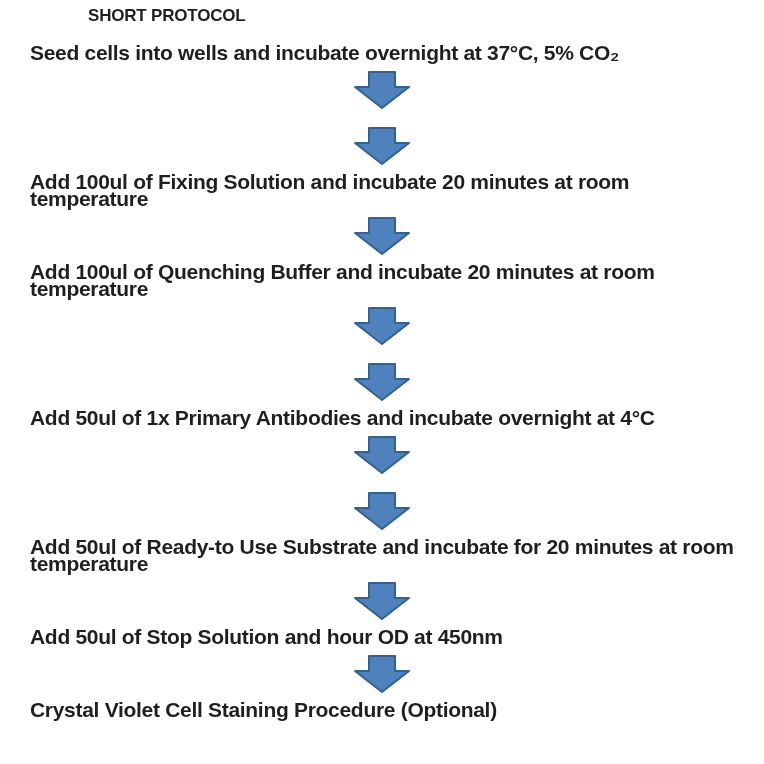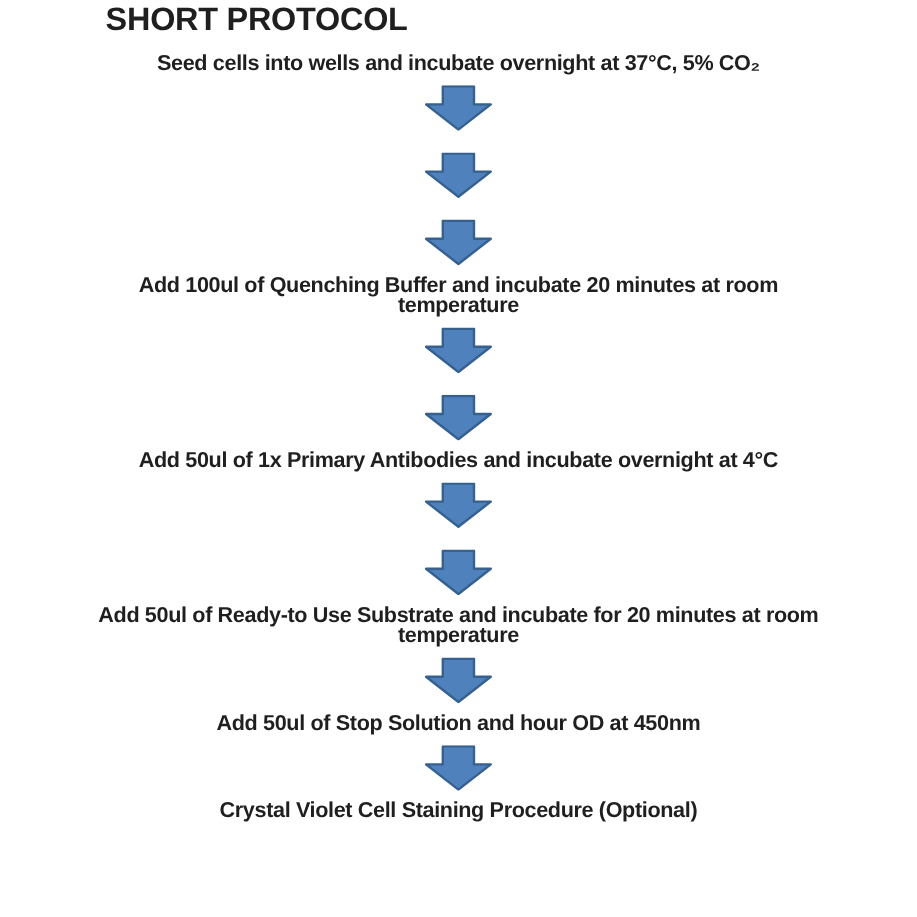--- a/index.html
+++ b/index.html
@@ -15,36 +15,35 @@
     font-family: "Liberation Sans", sans-serif;
   }
   .page {
     width: 764px;
     height: 764px;
     position: relative;
   }
   .title {
     margin: 0;
     padding: 5px 0 0 88px;
-    font-size: 27px;
+    font-size: 17px;
     font-weight: 700;
     letter-spacing: -0.2px;
     line-height: 22px;
     color: var(--text, #1f1f1f);
   }
   .flow {
     margin-top: 17px;
     display: flex;
     flex-direction: column;
     align-items: center;
   }
   .step {
     width: 704px;
-    text-align: center;
-    font-size: 18px;
+    font-size: 21px;
     font-weight: 700;
     letter-spacing: -0.3px;
     line-height: 17px;
     white-space: pre-line;
     color: var(--text, #1f1f1f);
   }
   .arrow {
     width: 56px;
     height: 38px;
     margin: 10px 0 8px 0;
@@ -69,20 +68,21 @@
 
     <svg class="arrow" viewBox="0 0 56 38" aria-hidden="true">
       <path d="M15 1 H41 V16 H55 L28 37 L1 16 H15 Z"></path>
     </svg>
 
 
     <svg class="arrow" viewBox="0 0 56 38" aria-hidden="true">
       <path d="M15 1 H41 V16 H55 L28 37 L1 16 H15 Z"></path>
     </svg>
 
+    <div class="step">Add 100ul of Fixing Solution and incubate 20 minutes at room temperature</div>
 
     <svg class="arrow" viewBox="0 0 56 38" aria-hidden="true">
       <path d="M15 1 H41 V16 H55 L28 37 L1 16 H15 Z"></path>
     </svg>
 
     <div class="step">Add 100ul of Quenching Buffer and incubate 20 minutes at room
 temperature</div>
 
     <svg class="arrow" viewBox="0 0 56 38" aria-hidden="true">
       <path d="M15 1 H41 V16 H55 L28 37 L1 16 H15 Z"></path>

